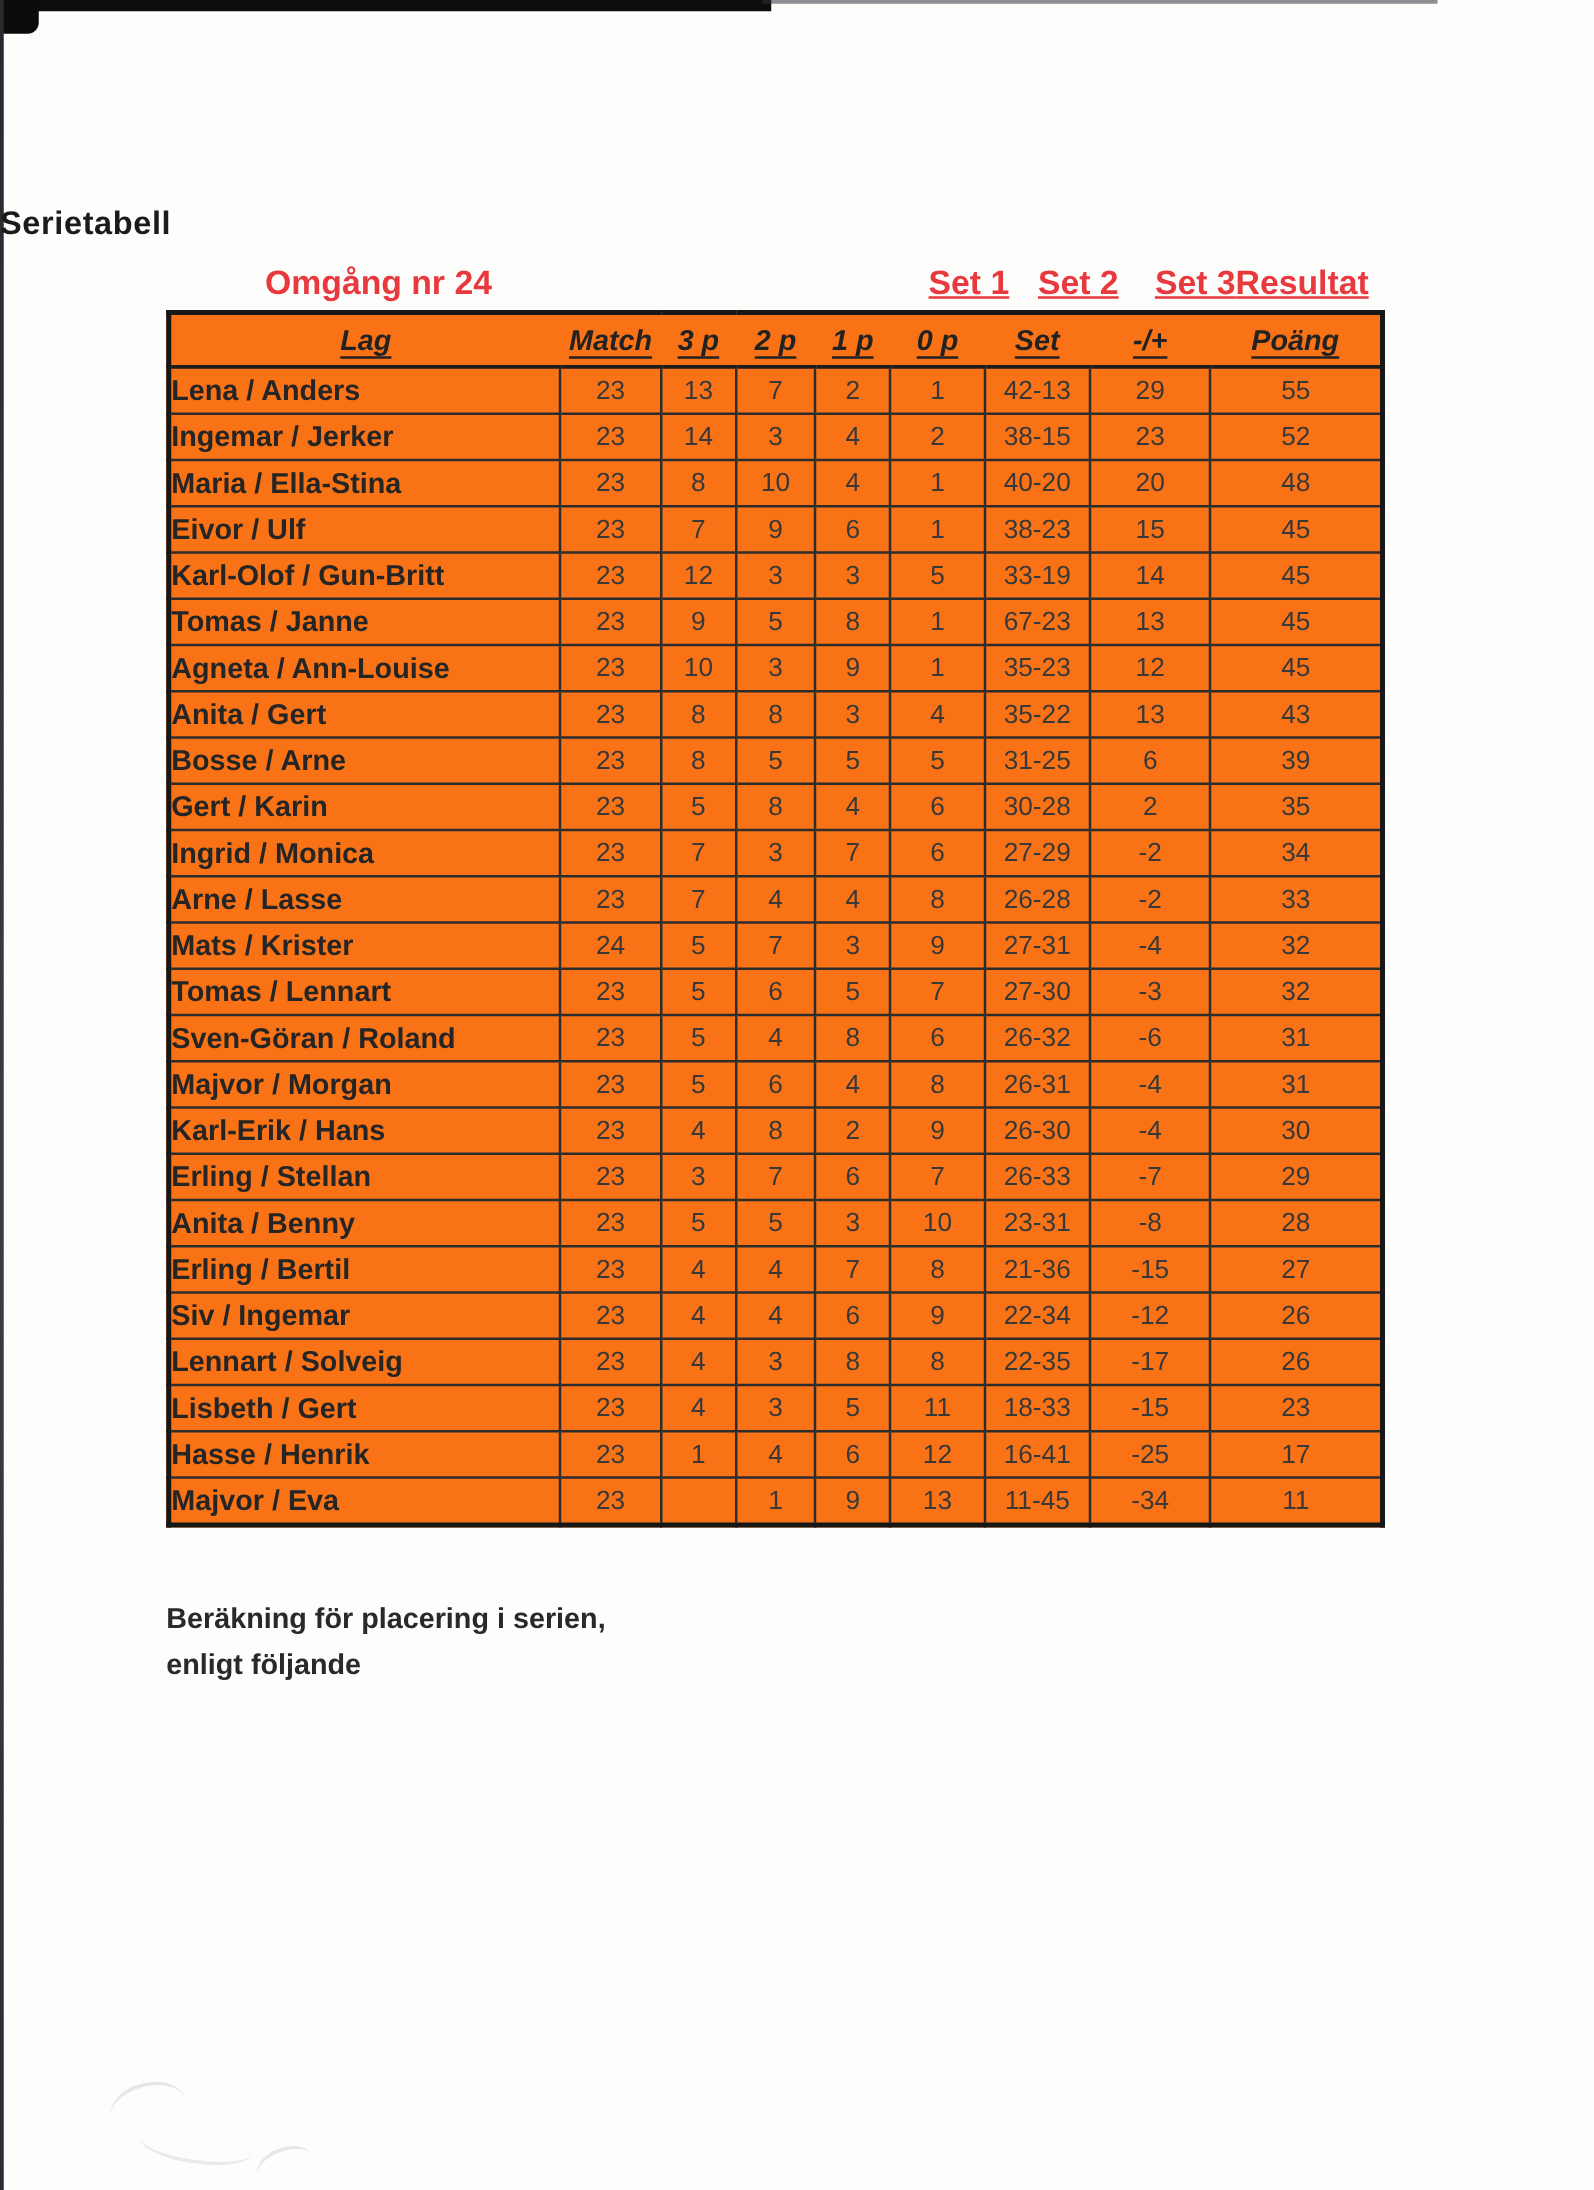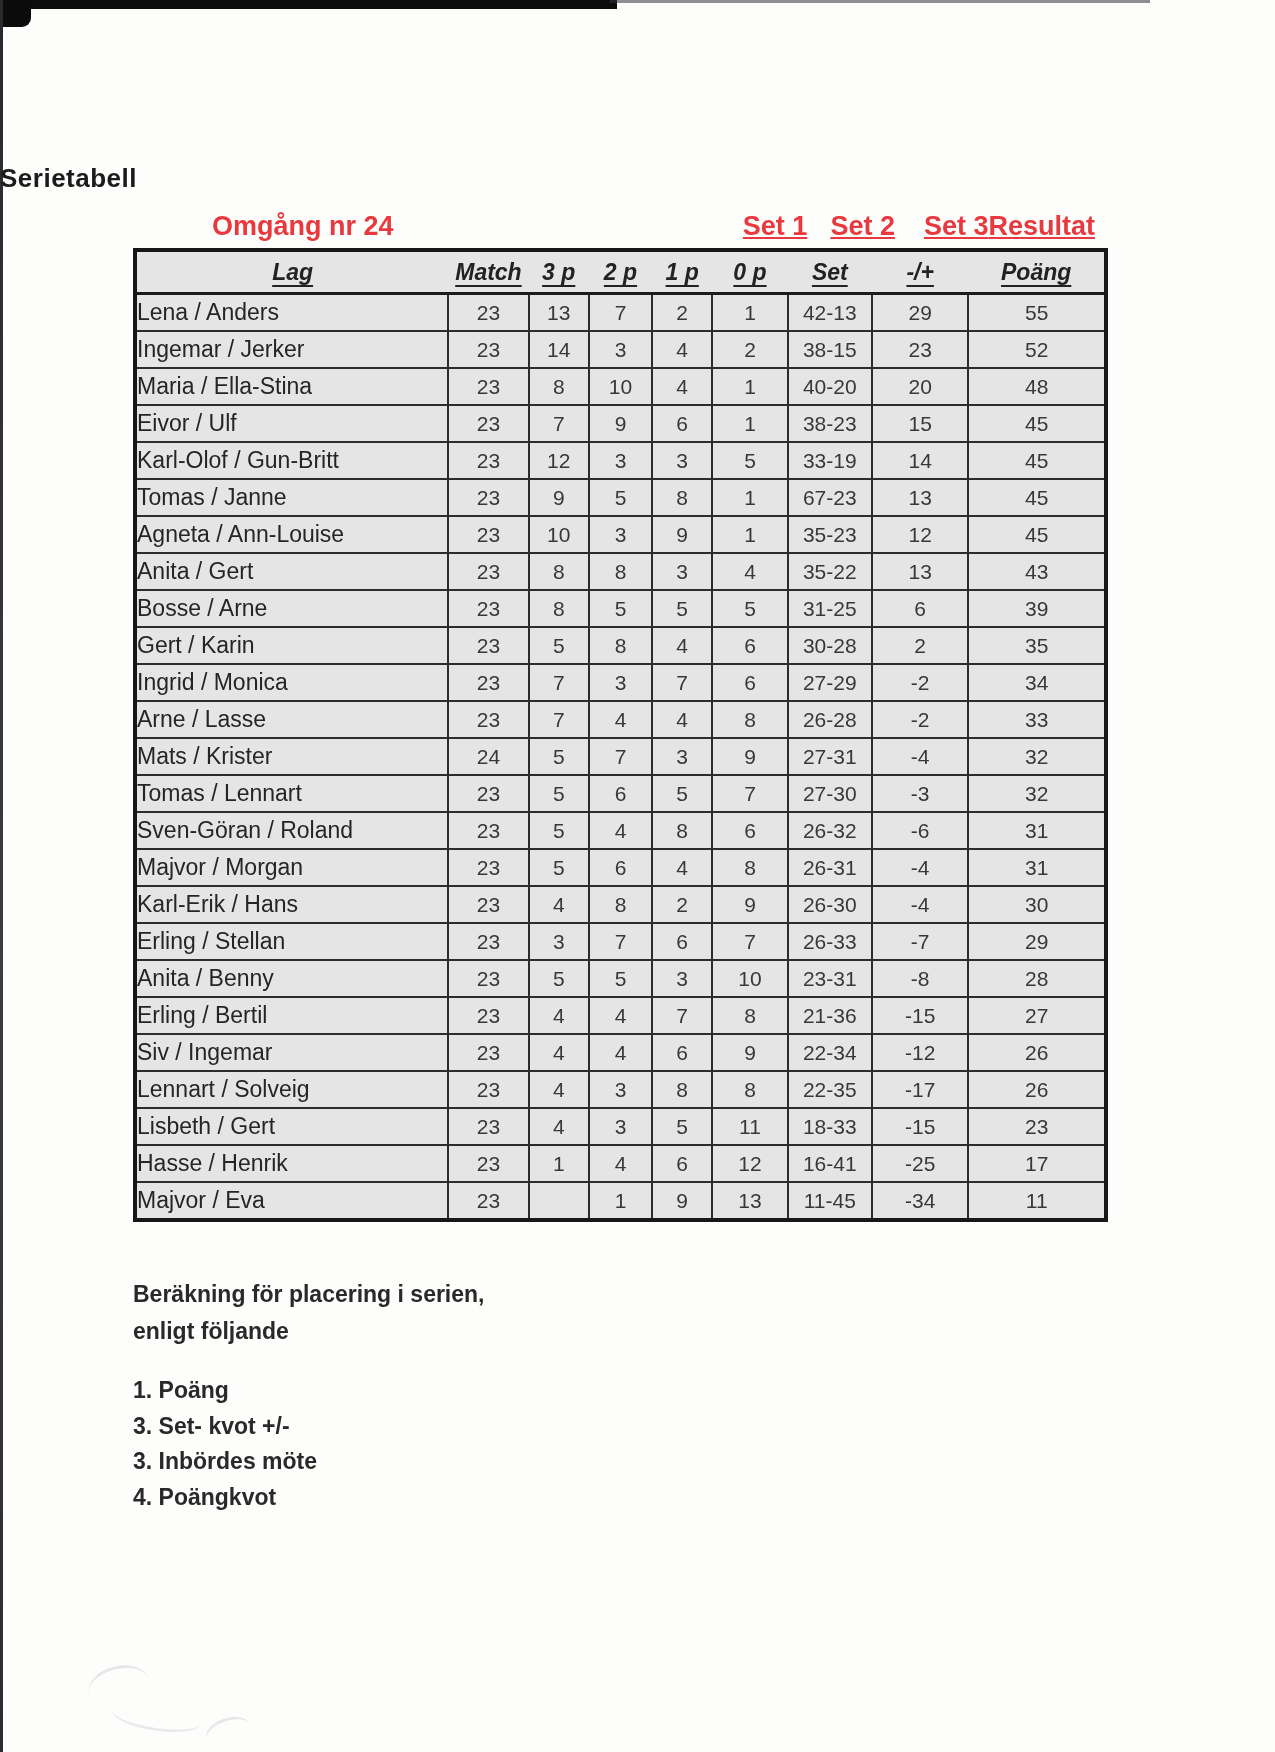--- a/index.html
+++ b/index.html
@@ -40,40 +40,40 @@
   .set-labels .sl-1 { margin-left: 0; }
   .set-labels .sl-2 { margin-left: 23px; }
   .set-labels .sl-3 { margin-left: 29px; }
   .set-labels .sl-4 { }
 
   table.league {
     position: absolute; top: 248px; left: 133px;
     width: 975px; table-layout: fixed;
     border-collapse: collapse;
     border: 4px solid #171717;
-    background: #e5e5e5;
+    background: #f97316;
   }
   table.league th {
     border: none; border-bottom: 3px solid #1c1c1c;
     height: 40px; vertical-align: middle; text-align: center;
     font-size: 23px; font-weight: bold; font-style: italic; color: #222;
     padding: 0;
   }
   table.league th span {
     text-decoration: underline;
     text-decoration-thickness: 2px;
     text-underline-offset: 5px;
   }
   table.league td {
     border: 2px solid #2c2c2c;
     height: 35px; vertical-align: middle;
     padding: 0; overflow: hidden; white-space: nowrap;
   }
   td.lag {
-    font-size: 23px; font-weight: normal; color: #252525;
+    font-size: 23px; font-weight: bold; color: #252525;
     text-align: left; padding-left: 9px;
   }
   td.num {
     font-size: 21px; font-weight: normal; color: #383838;
     text-align: center;
   }
 
   .footer-heading {
     position: absolute; top: 1276px; left: 133px;
     font-size: 23px; font-weight: bold; color: #292929;
@@ -408,20 +408,14 @@
           <td class="num">-34</td>
           <td class="num">11</td>
         </tr>
       </tbody>
   </table>
 
   <div class="footer-heading">
     <div>Beräkning för placering i serien,</div>
     <div>enligt följande</div>
   </div>
-  <div class="criteria">
-    <div>1.  Poäng</div>
-    <div>3. Set- kvot  +/-</div>
-    <div>3. Inbördes möte</div>
-    <div>4. Poängkvot</div>
-  </div>
 
 </div>
 
 </body></html>

